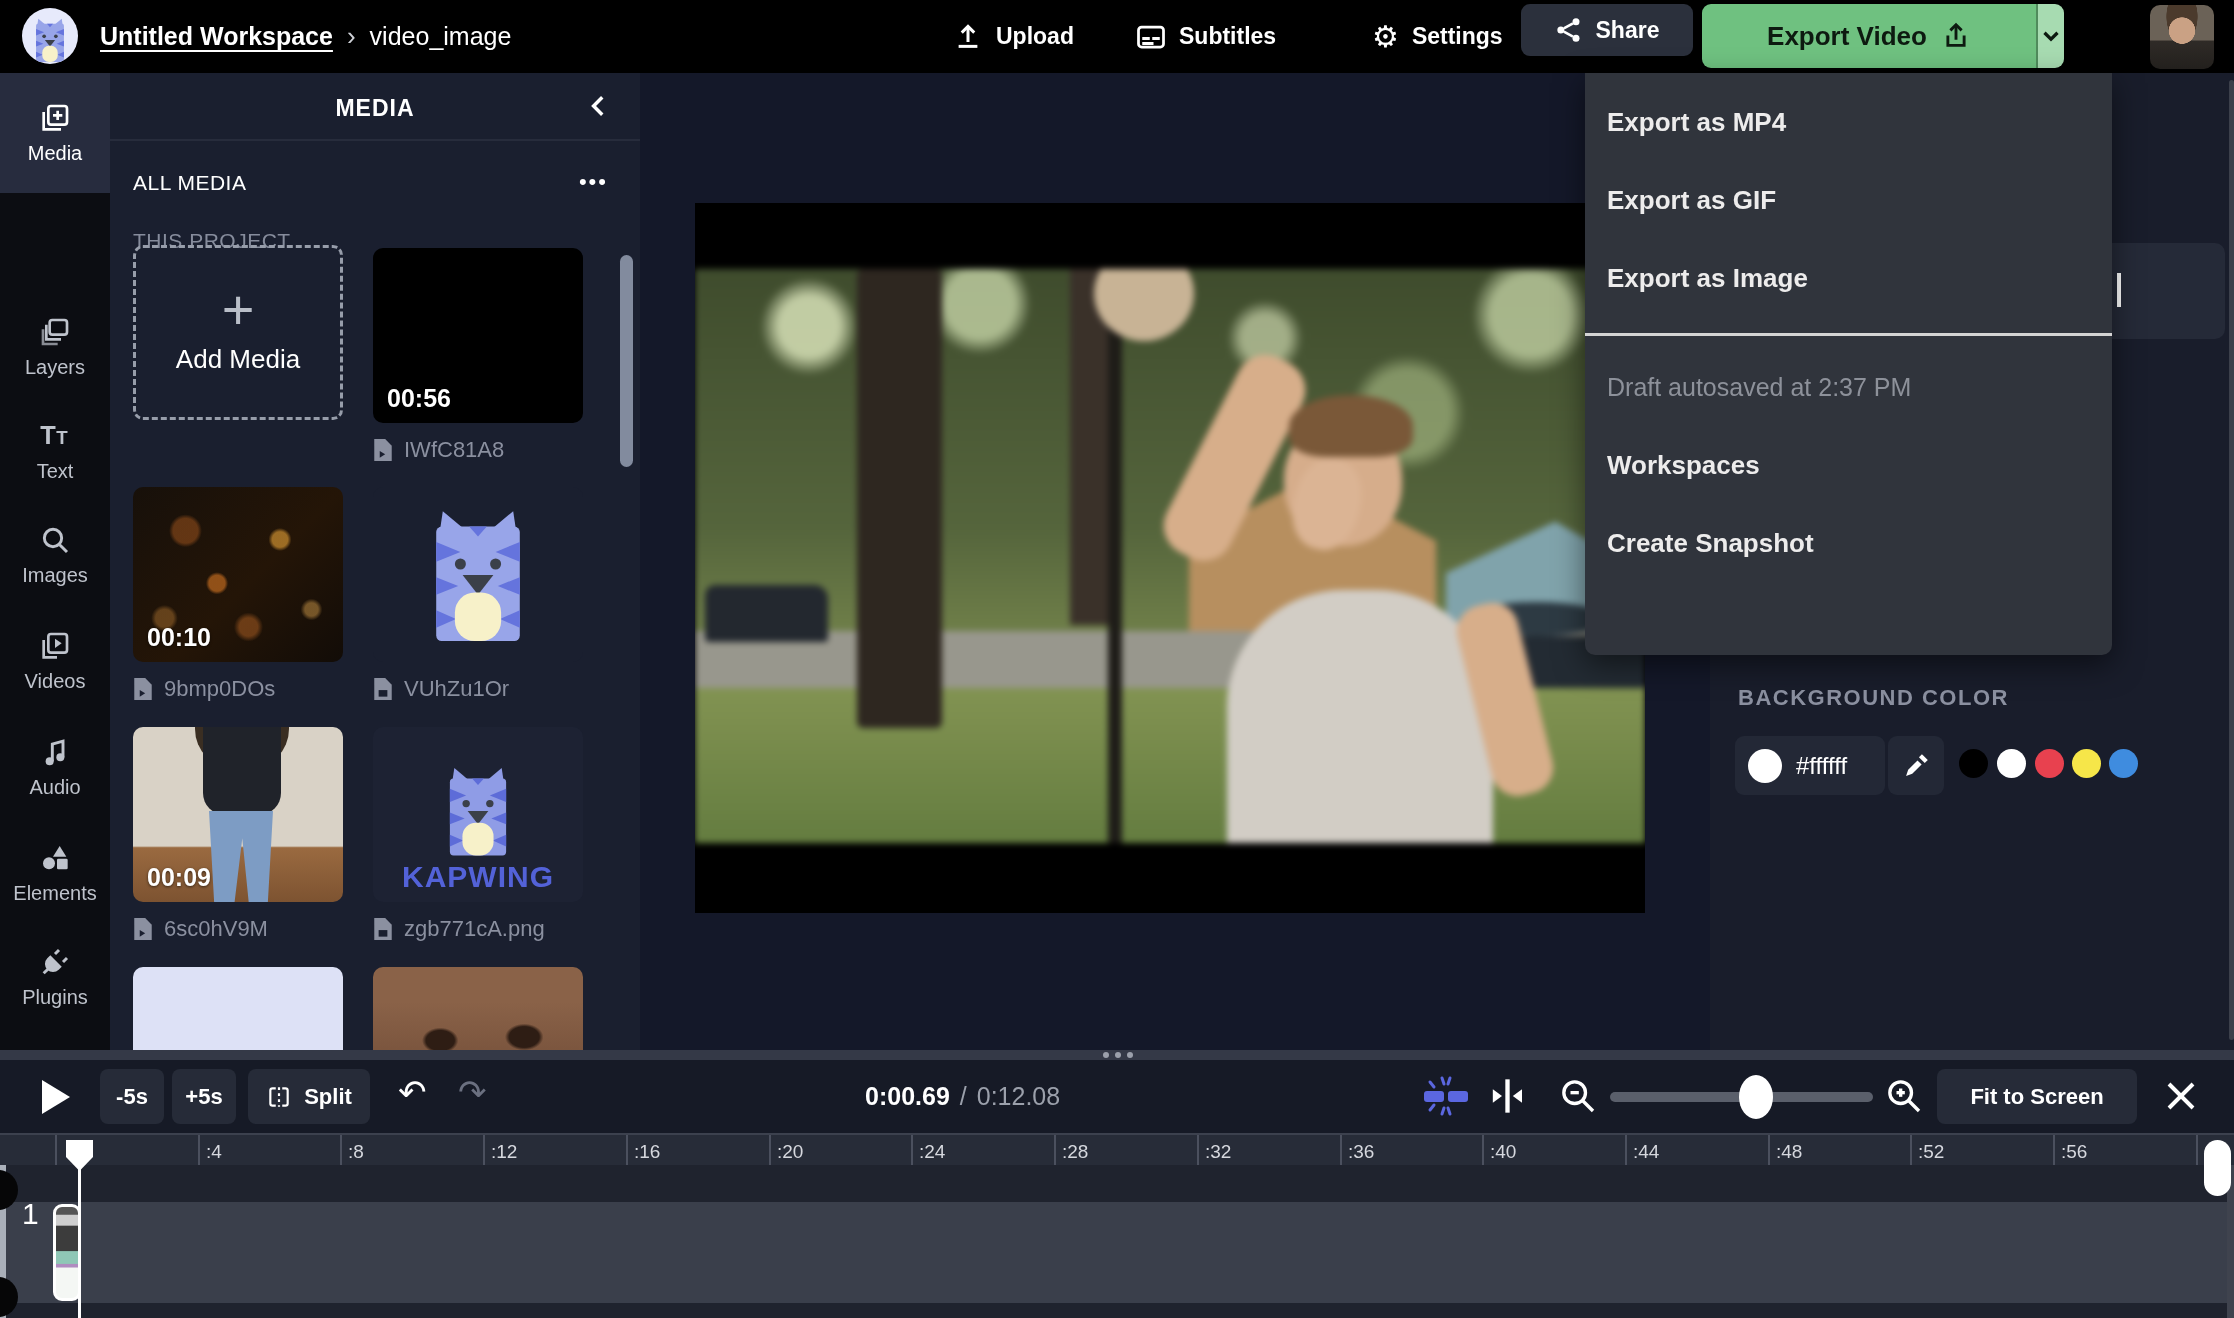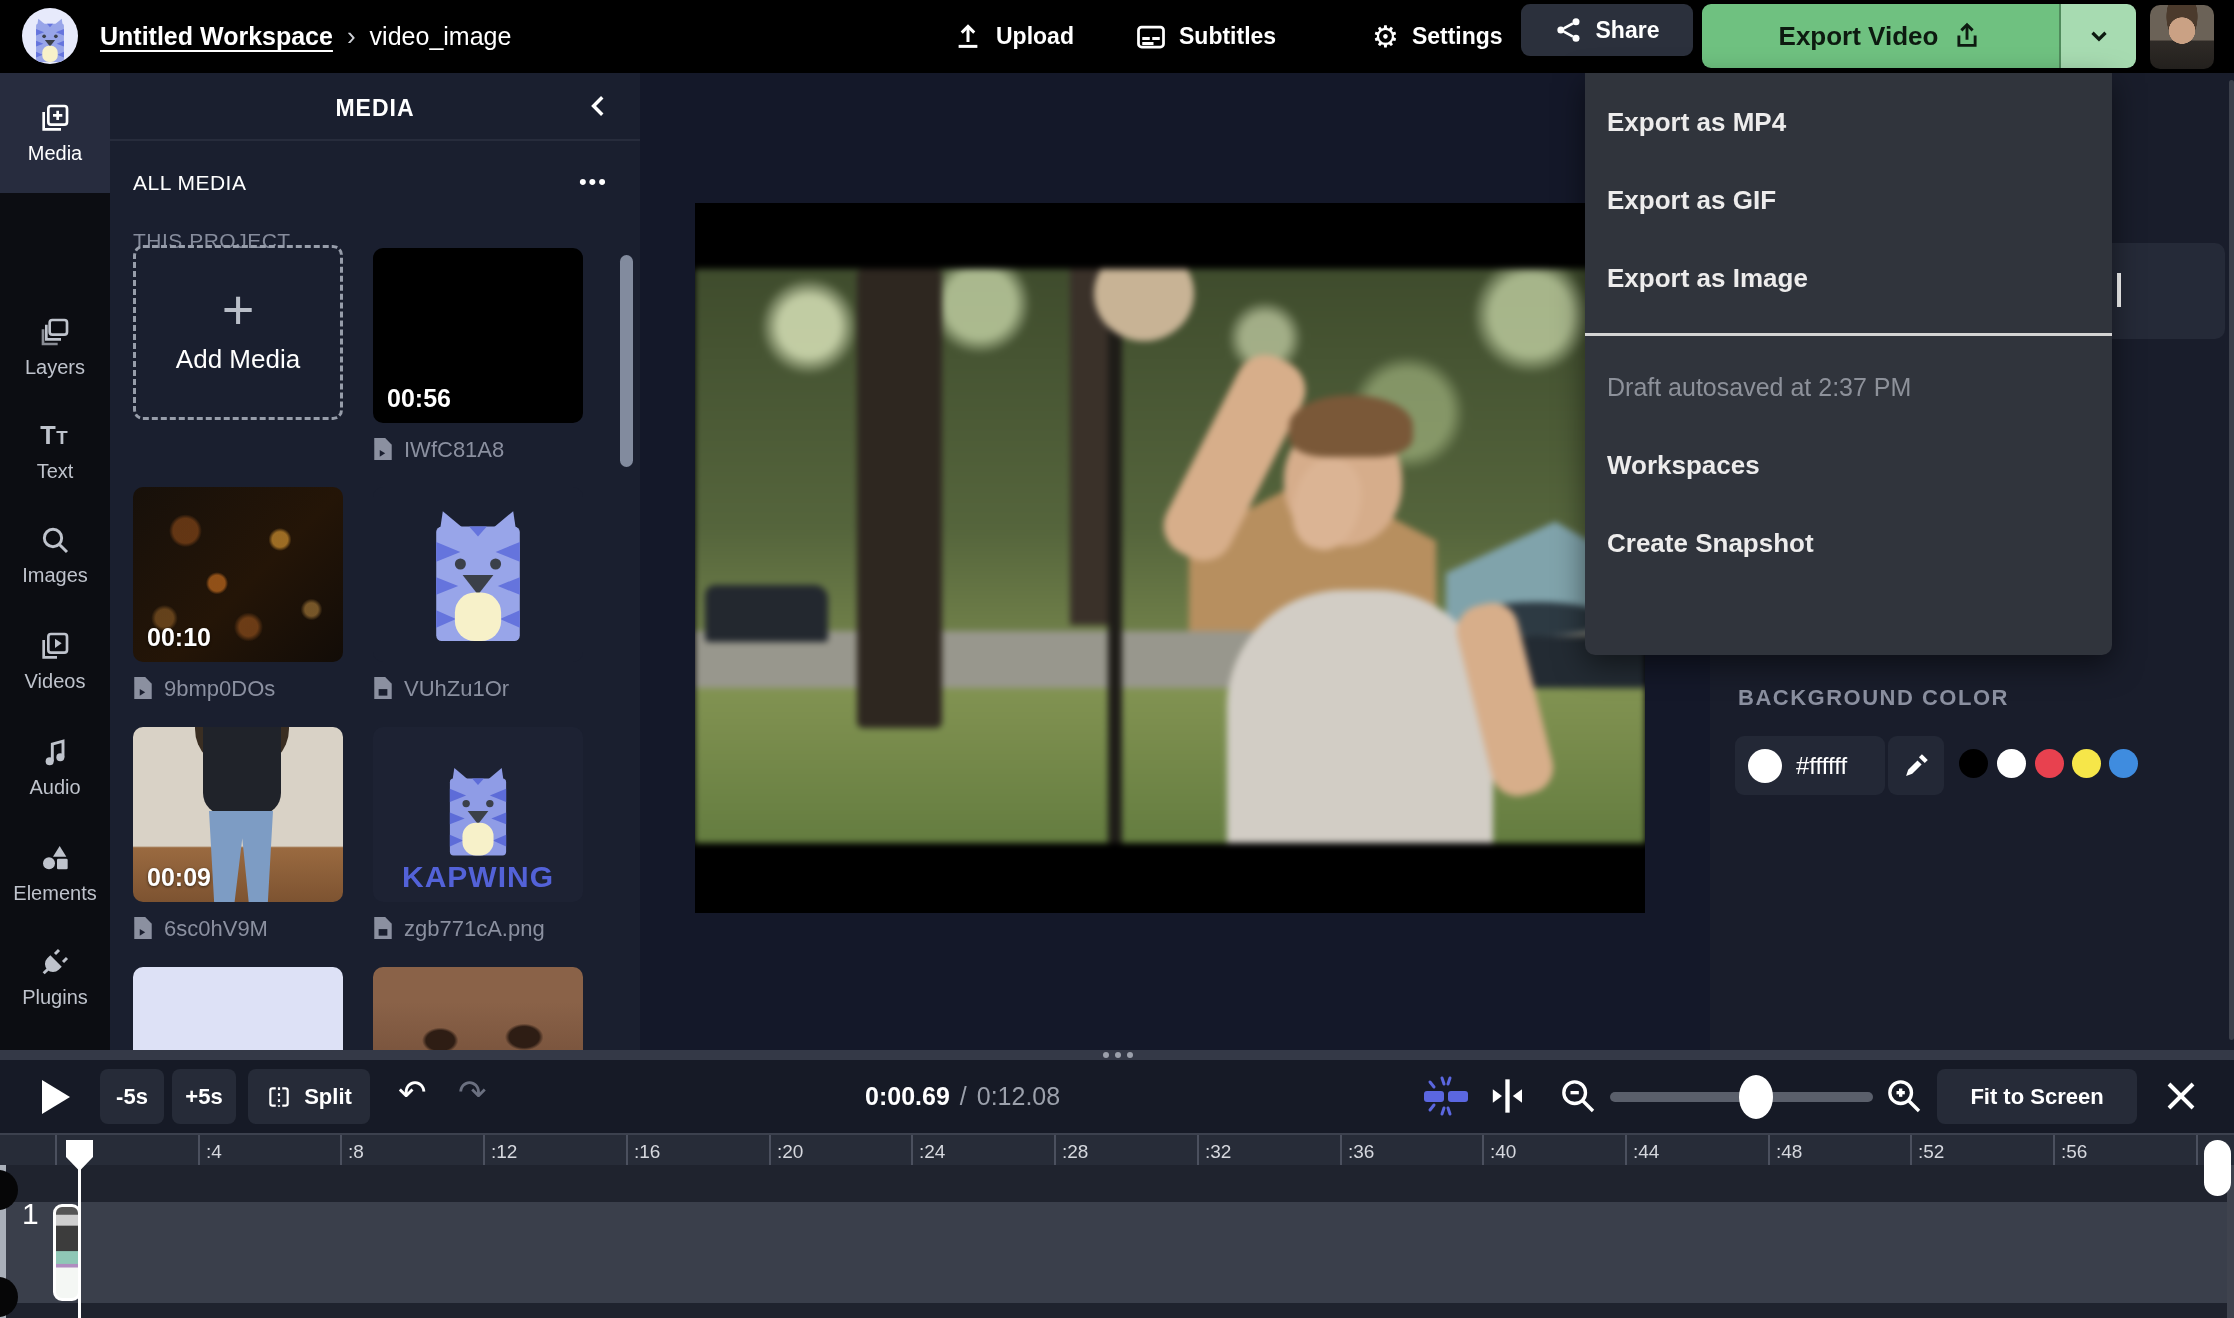--- a/index.html
+++ b/index.html
@@ -8,21 +8,21 @@
 
   
   .topbar { position:absolute; left:0; top:0; width:2234px; height:73px; background:#000; color:#fff; }
   .logo { position:absolute; left:22px; top:8px; width:56px; height:56px; border-radius:50%; background:#e7eafb; overflow:hidden; }
   .logo svg { position:absolute; left:9px; top:10px; }
   .crumbs { position:absolute; left:100px; top:0; height:73px; display:flex; align-items:center; gap:14px; font-size:25px; }
   .crumbs .ws { font-weight:700; text-decoration:underline; text-underline-offset:5px; }
   .crumbs .sep { color:#cfd2d8; font-size:26px; }
   .nav-item { position:absolute; top:0; height:73px; display:flex; align-items:center; gap:13px; font-size:23px; font-weight:600; color:#fff; cursor:pointer; }
   .share-btn { position:absolute; left:1521px; top:4px; width:172px; height:52px; background:#2b303c; border-radius:9px; display:flex; align-items:center; justify-content:center; gap:13px; font-size:23px; font-weight:600; }
-  .export-btn { position:absolute; left:1702px; top:4px; width:434px; height:64px; border-radius:9px; overflow:hidden; display:flex; }
+  .export-btn { position:absolute; left:1702px; top:4px; width:362px; height:64px; border-radius:9px; overflow:hidden; display:flex; }
   .export-main { width:359px; height:100%; display:flex; align-items:center; justify-content:center; gap:14px; color:#0d1a10; font-size:26px; font-weight:700; border-right:2px solid rgba(0,0,0,.28); }
   .export-caret { flex:1; display:flex; align-items:center; justify-content:center; }
   .avatar { position:absolute; left:2150px; top:5px; width:64px; height:64px; border-radius:10px;
     background: radial-gradient(circle at 50% 40%, #caa184 0 26%, transparent 27%),
                 radial-gradient(ellipse at 50% 18%, #4b3a2c 0 34%, transparent 35%),
                 linear-gradient(180deg,#6b6257 0 55%, #2f2b27 56%, #23201d); }
 
   
   .sidebar { position:absolute; left:0; top:73px; width:110px; height:987px; background:#0c0d12; color:#bfc3cc; }
   .side-item { position:absolute; left:0; width:110px; height:104px; display:flex; flex-direction:column; align-items:center; justify-content:center; gap:8px; font-size:20px; cursor:pointer; }
@@ -37,21 +37,21 @@
   .mp-tabs { position:absolute; left:23px; top:98px; display:flex; gap:34px; font-size:21px; letter-spacing:.5px;flex-direction:column; }
   .mp-tab-active { color:#fff; }
   .mp-tab { color:#868c9c; }
   .mp-more { position:absolute; right:32px; top:96px; color:#fff; font-size:22px; letter-spacing:2px; cursor:pointer; }
   .media-grid { position:absolute; left:23px; top:172px; width:470px; }
   .cell { position:absolute; width:210px; }
   .tile { width:210px; height:175px; border-radius:10px; position:relative; overflow:hidden; cursor:pointer; }
   .tile.addmedia { background:transparent; border:3px dashed #979daa; display:flex; flex-direction:column; align-items:center; justify-content:center; gap:14px; color:#fff; font-size:26px; }
   .addmedia .plus { color:#b9bec8; font-size:56px; font-weight:400; line-height:40px; }
   .dur { position:absolute; left:14px; bottom:10px; color:#fff; font-size:25px; font-weight:600; text-shadow:0 1px 3px rgba(0,0,0,.6); }
-  .fname { margin-top:14px; display:flex; gap:11px; color:#8b90a0; font-size:22px; }
+  .fname { margin-top:14px; display:flex; align-items:center; gap:11px; color:#8b90a0; font-size:22px; }
   .thumb-black { background:#000; }
   .thumb-fire { background:
       radial-gradient(circle at 70% 30%, rgba(255,180,60,.55) 0 4%, transparent 6%),
       radial-gradient(circle at 40% 55%, rgba(255,140,40,.5) 0 5%, transparent 7%),
       radial-gradient(circle at 25% 25%, rgba(230,120,40,.35) 0 6%, transparent 8%),
       radial-gradient(circle at 85% 70%, rgba(255,190,90,.4) 0 3%, transparent 5%),
       radial-gradient(circle at 55% 80%, rgba(200,110,40,.45) 0 5%, transparent 8%),
       radial-gradient(circle at 15% 75%, rgba(255,170,70,.3) 0 4%, transparent 6%),
       linear-gradient(135deg,#17100a,#241507 55%,#120c07); }
   .thumb-cat { background:#1a1f2f; display:flex; align-items:center; justify-content:center; }

